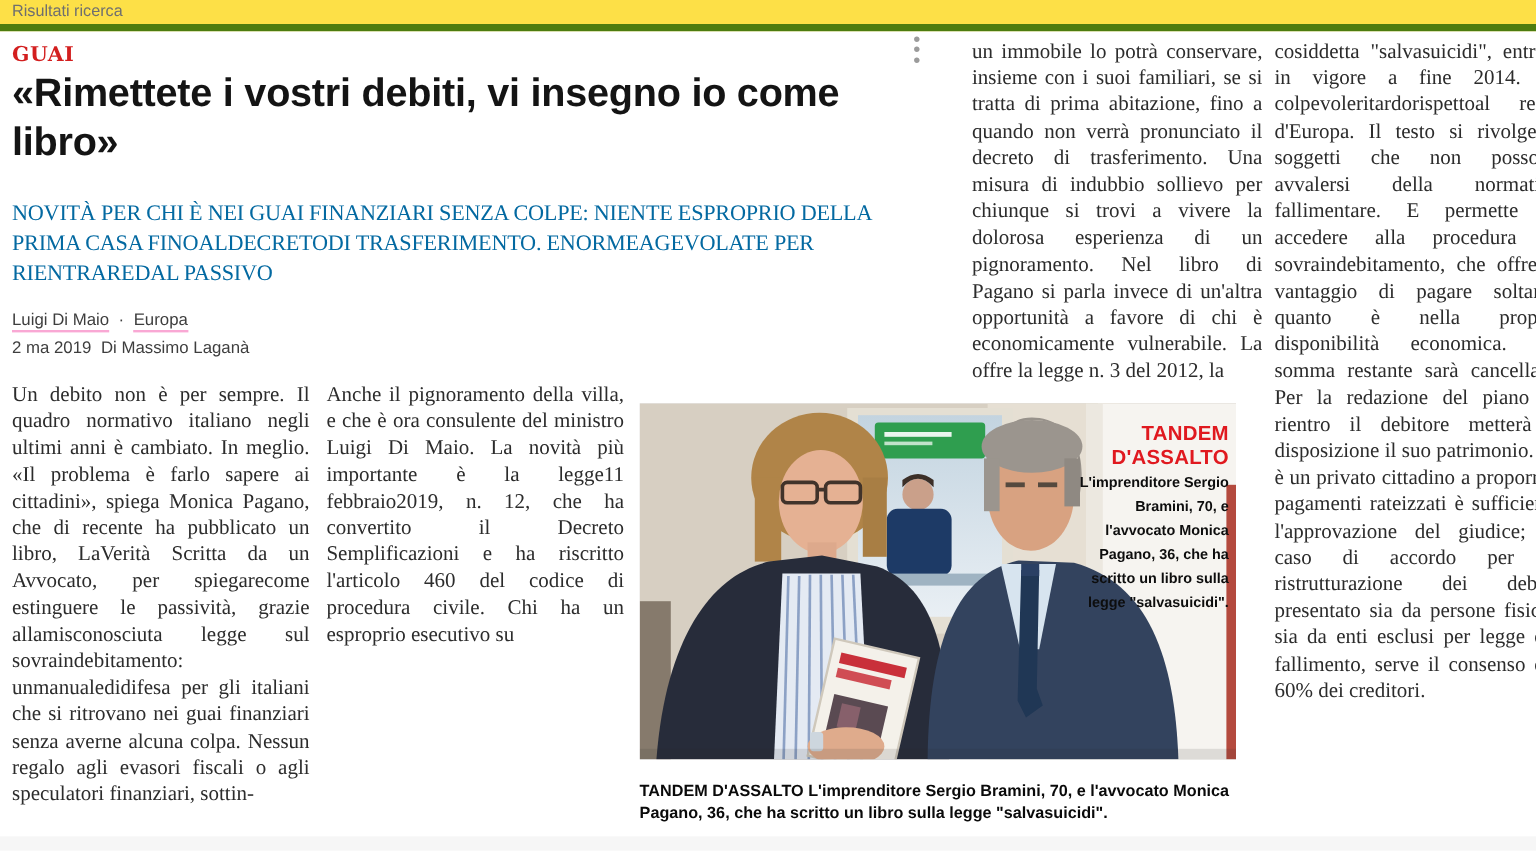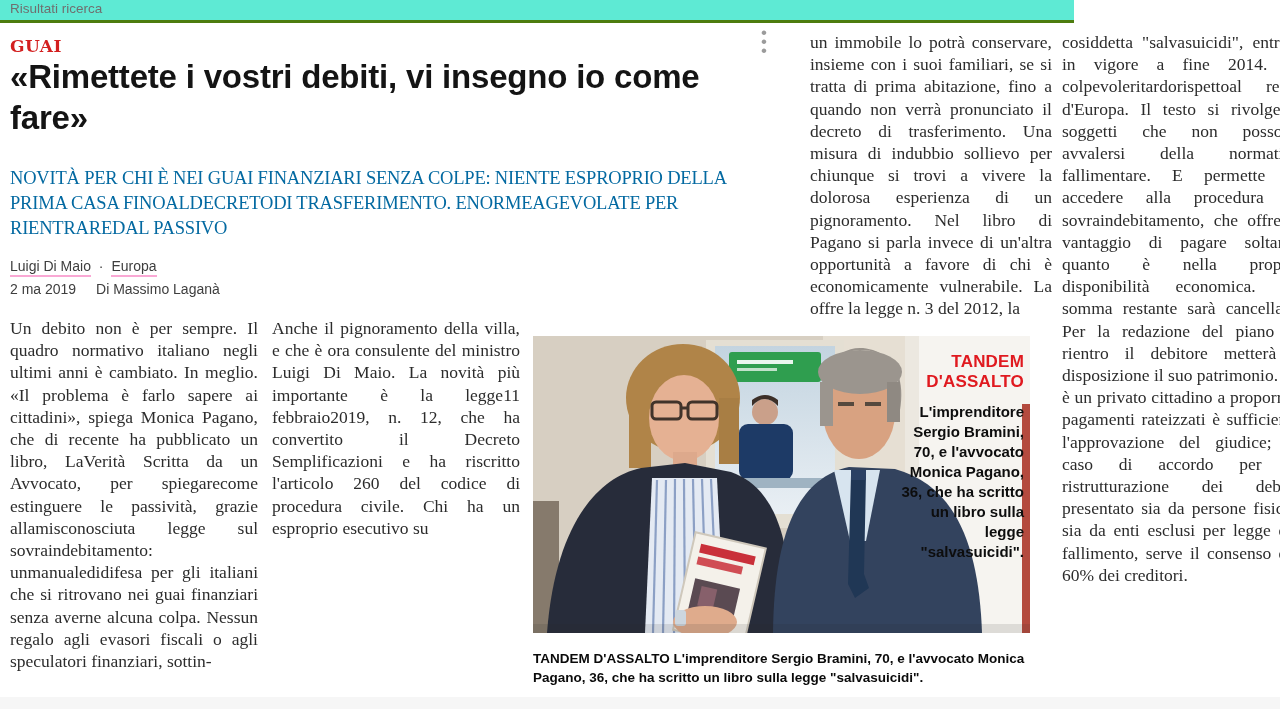--- a/index.html
+++ b/index.html
@@ -2,22 +2,22 @@
 <html><head>
 <meta charset="utf-8">
 <style>
   html,body{margin:0;padding:0;}
   body{
     width:1280px;height:709px;overflow:hidden;position:relative;
     background:#ffffff;font-family:"Liberation Sans",sans-serif;
   }
   
   .topbar{
-    position:absolute;left:0;top:0;width:1074px;height:20px;
-    background:#5eead4;border-bottom:3px solid #4d7c0f;cursor:pointer;
+    position:absolute;left:0;top:0;width:1280px;height:20px;
+    background:#fde047;border-bottom:6px solid #4d7c0f;cursor:pointer;
   }
   .topbar-label{
     position:absolute;left:10px;top:1px;font-size:13.5px;color:#6f6f6f;
   }
   
   .kicker{
     position:absolute;left:10px;top:36px;
     font-family:"DejaVu Serif",serif;font-weight:bold;font-size:17px;
     color:#d31f1f;letter-spacing:.5px;
   }
@@ -34,21 +34,21 @@
   .tags{
     position:absolute;left:10px;top:258px;font-size:14px;color:#3e3e3e;
   }
   .tag-link{
     border-bottom:2px solid #f9a8d4;cursor:pointer;padding-bottom:1px;
   }
   .tag-sep{margin:0 4px;color:#3e3e3e;}
   .dateline{
     position:absolute;left:10px;top:281px;font-size:14px;color:#3e3e3e;
   }
-  .dateline .author{margin-left:16px;}
+  .dateline .author{margin-left:4px;}
   
   .col{
     position:absolute;
     font-family:"Liberation Serif",serif;font-size:17.5px;line-height:22.2px;
     color:#2c2c2c;text-align:justify;
   }
   .col p{margin:0 0 22px 0;}
   .col1{left:10px;top:317px;width:248px;height:392px;overflow:hidden;}
   .col2{left:272px;top:317px;width:248px;height:392px;overflow:hidden;}
   .col3{left:795px;top:31px;width:242px;height:300px;overflow:hidden;margin-left:15px;}
@@ -67,21 +67,21 @@
   }
   .photo svg{display:block;}
   .photo-overlay{
     position:absolute;right:6px;top:16px;width:132px;text-align:right;
   }
   .overlay-kicker{
     font-weight:700;font-size:17px;line-height:20px;color:#e0191f;
     letter-spacing:.2px;
   }
   .overlay-text{
-    margin-top:10px;font-weight:700;font-size:15px;line-height:20px;
+    margin-top:0;font-weight:700;font-size:12px;line-height:20px;
     color:#0d0d0d;
   }
   .caption{
     position:absolute;left:533px;top:649px;width:497px;
     font-weight:700;font-size:13.5px;line-height:19px;color:#0a0a0a;
     text-align:left;
   }
   
   .footer-strip{
     position:absolute;left:0;bottom:0;width:1280px;height:12px;
@@ -90,21 +90,21 @@
 </style>
 </head>
 <body>
 
 <div class="topbar">
   <div class="topbar-label">Risultati ricerca</div>
 </div>
 
 <div class="kicker">GUAI</div>
 
-<h1 class="headline" style="margin:0">«Rimettete i vostri debiti, vi insegno io come fare»</h1>
+<h1 class="headline" style="margin:0">«Rimettete i vostri debiti, vi insegno io come libro»</h1>
 
 <div class="deck">NOVITÀ PER CHI È NEI GUAI FINANZIARI SENZA COLPE: NIENTE ESPROPRIO DELLA PRIMA CASA FINOALDECRETODI TRASFERIMENTO. ENORMEAGEVOLATE PER RIENTRAREDAL PASSIVO</div>
 
 <div class="tags">
   <span class="tag-link">Luigi Di Maio</span>
   <span class="tag-sep">·</span>
   <span class="tag-link">Europa</span>
 </div>
 
 <div class="dateline">
@@ -116,21 +116,21 @@
   <span>•</span>
     <span>•</span>
     <span>•</span>
 </div>
 
 <div class="col col1">
   <p>Un debito non è per sempre. Il quadro normativo italiano negli ultimi anni è cambiato. In meglio. «Il problema è farlo sapere ai cittadini», spiega Monica Pagano, che di recente ha pubblicato un libro, LaVerità Scritta da un Avvocato, per spiegarecome estinguere le passività, grazie allamisconosciuta legge sul sovraindebitamento: unmanualedidifesa per gli italiani che si ritrovano nei guai finanziari senza averne alcuna colpa. Nessun regalo agli evasori fiscali o agli speculatori finanziari, sottin-</p>
 </div>
 
 <div class="col col2">
-  <p>Anche il pignoramento della villa, e che è ora consulente del ministro Luigi Di Maio. La novità più importante è la legge11 febbraio2019, n. 12, che ha convertito il Decreto Semplificazioni e ha riscritto l'articolo 260 del codice di procedura civile. Chi ha un esproprio esecutivo su</p>
+  <p>Anche il pignoramento della villa, e che è ora consulente del ministro Luigi Di Maio. La novità più importante è la legge11 febbraio2019, n. 12, che ha convertito il Decreto Semplificazioni e ha riscritto l'articolo 460 del codice di procedura civile. Chi ha un esproprio esecutivo su</p>
 </div>
 
 <div class="col col3">
   <p>un immobile lo potrà conservare, insieme con i suoi familiari, se si tratta di prima abitazione, fino a quando non verrà pronunciato il decreto di trasferimento. Una misura di indubbio sollievo per chiunque si trovi a vivere la dolorosa esperienza di un pignoramento. Nel libro di Pagano si parla invece di un'altra opportunità a favore di chi è economicamente vulnerabile. La offre la legge n. 3 del 2012, la</p>
 </div>
 
 <div class="col col4">
   <p>cosiddetta "salvasuicidi", entrata in vigore a fine 2014. In colpevoleritardorispettoal resto d'Europa. Il testo si rivolge a soggetti che non possono avvalersi della normativa fallimentare. E permette di accedere alla procedura di sovraindebitamento, che offre il vantaggio di pagare soltanto quanto è nella propria disponibilità economica. La somma restante sarà cancellata. Per la redazione del piano di rientro il debitore metterà a disposizione il suo patrimonio. Se è un privato cittadino a proporre i pagamenti rateizzati è sufficiente l'approvazione del giudice; in caso di accordo per la ristrutturazione dei debiti, presentato sia da persone fisiche sia da enti esclusi per legge dal fallimento, serve il consenso del 60% dei creditori.</p>
 </div>
 

